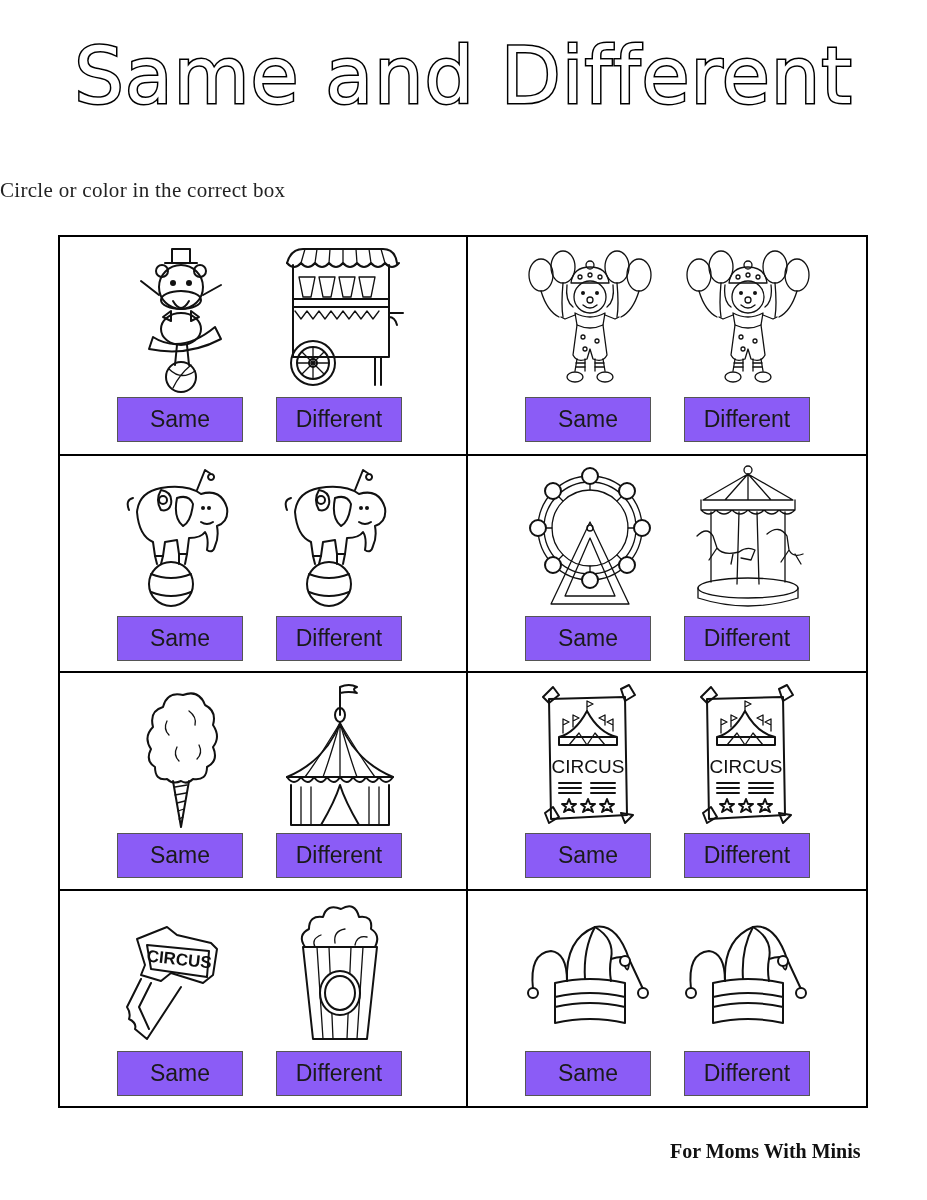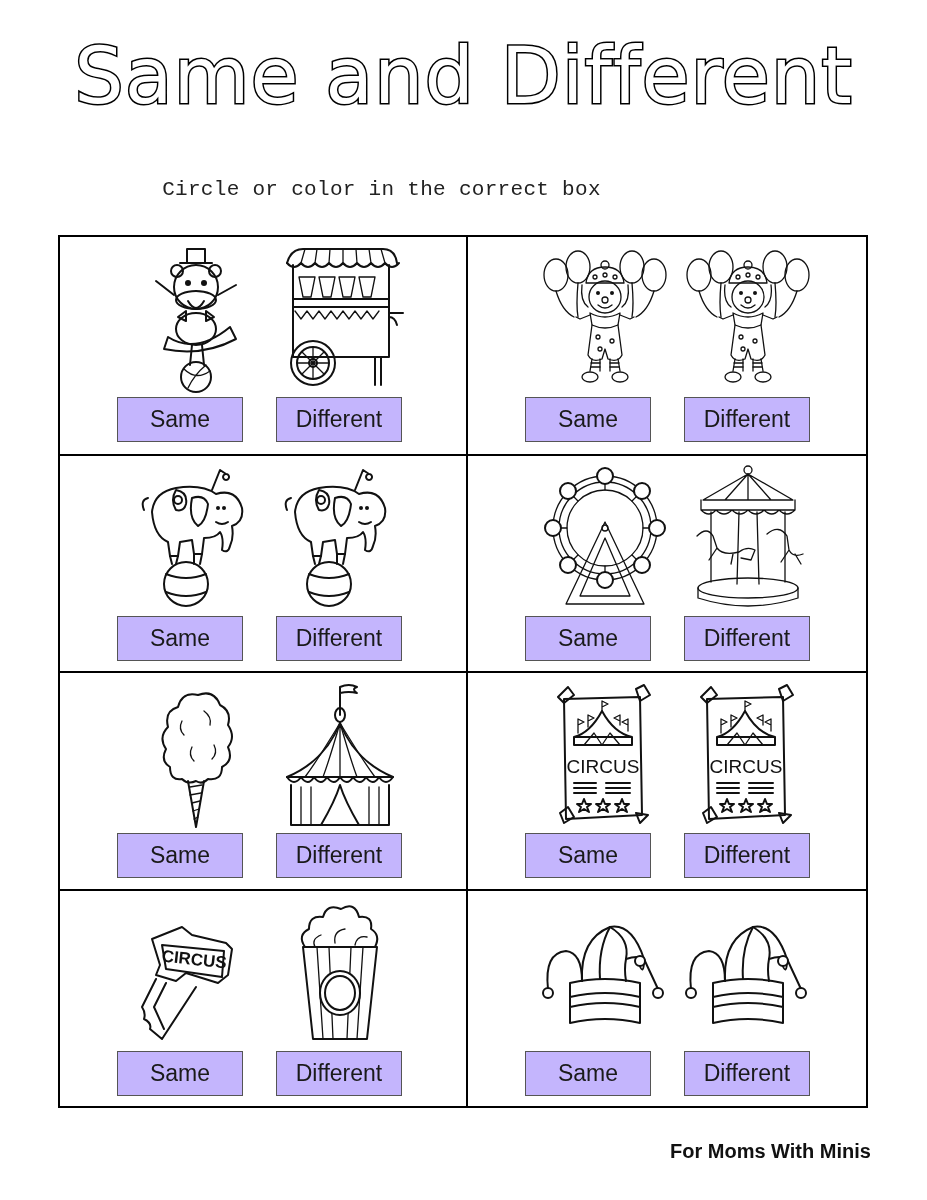--- a/index.html
+++ b/index.html
@@ -5,49 +5,49 @@
     html, body { margin: 0; padding: 0; background: #ffffff; }
     body { width: 927px; height: 1200px; position: relative; overflow: hidden; font-family: "DejaVu Sans", sans-serif; color: #111; }
 
     .title {
       position: absolute; left: 0; top: 26px; width: 927px; text-align: center;
       font-family: "DejaVu Sans", sans-serif; font-weight: normal; font-size: 78px; letter-spacing: 1px;
       color: #ffffff; -webkit-text-stroke: 3px #000; paint-order: stroke fill;
       line-height: 100px;
     }
     .subtitle {
-      position: absolute; left: 0; top: 178px; width: 763px; text-align: center;
-      font-family: Liberation Mono, monospace; font-size: 21px; color: #222; letter-spacing: 0.3px;
+      position: absolute; left: 0; top: 178px; width: 763px; text-align: left;
+      font-family: Liberation Serif, serif; font-size: 21px; color: #222; letter-spacing: 0.3px;
     }
 
     .grid {
       position: absolute; left: 58px; top: 235px; width: 810px; height: 873px;
       box-sizing: border-box; border: 2px solid #000;
     }
     .vline { position: absolute; left: 406px; top: 0; width: 2px; height: 100%; background: #000; }
     .hline { position: absolute; left: 0; width: 100%; height: 2px; background: #000; }
 
     .cell { position: absolute; width: 405px; height: 217px; }
     .pic { position: absolute; top: 8px; width: 130px; height: 150px; }
     .pic svg { width: 100%; height: 100%; }
-    .pic.a { left: 72px; text-align: center; }
+    .pic.a { left: 57px; text-align: center; }
     .pic.b { left: 215px; }
 
     .answer {
       position: absolute; top: 160px; width: 126px; height: 45px; box-sizing: border-box;
-      border: 1.5px solid #555; background: #c4b5fd;
+      border: 1.5px solid #555; background: #8b5cf6;
       display: flex; align-items: center; justify-content: center;
       font-family: "Liberation Sans", sans-serif; font-size: 23px; color: #1a1a1a; cursor: pointer;
     }
     .answer.same { left: 57px; }
     .answer.diff { left: 216px; }
 
     .footer {
       position: absolute; left: 670px; top: 1140px; width: 230px;
-      font-family: Liberation Sans, sans-serif; font-weight: bold; font-size: 20px; color: #111;
+      font-family: Liberation Serif, serif; font-weight: bold; font-size: 20px; color: #111;
     }
 
     svg .ln { fill: none; stroke: #111; stroke-width: 2; stroke-linecap: round; stroke-linejoin: round; }
     svg .th { fill: none; stroke: #111; stroke-width: 1.3; stroke-linecap: round; stroke-linejoin: round; }
     svg .bk { fill: #111; stroke: none; }
     svg .wt { fill: #fff; stroke: #111; stroke-width: 2; }
     svg text { font-family: "Liberation Sans", sans-serif; }
   </style>
 </head>
 <body>

